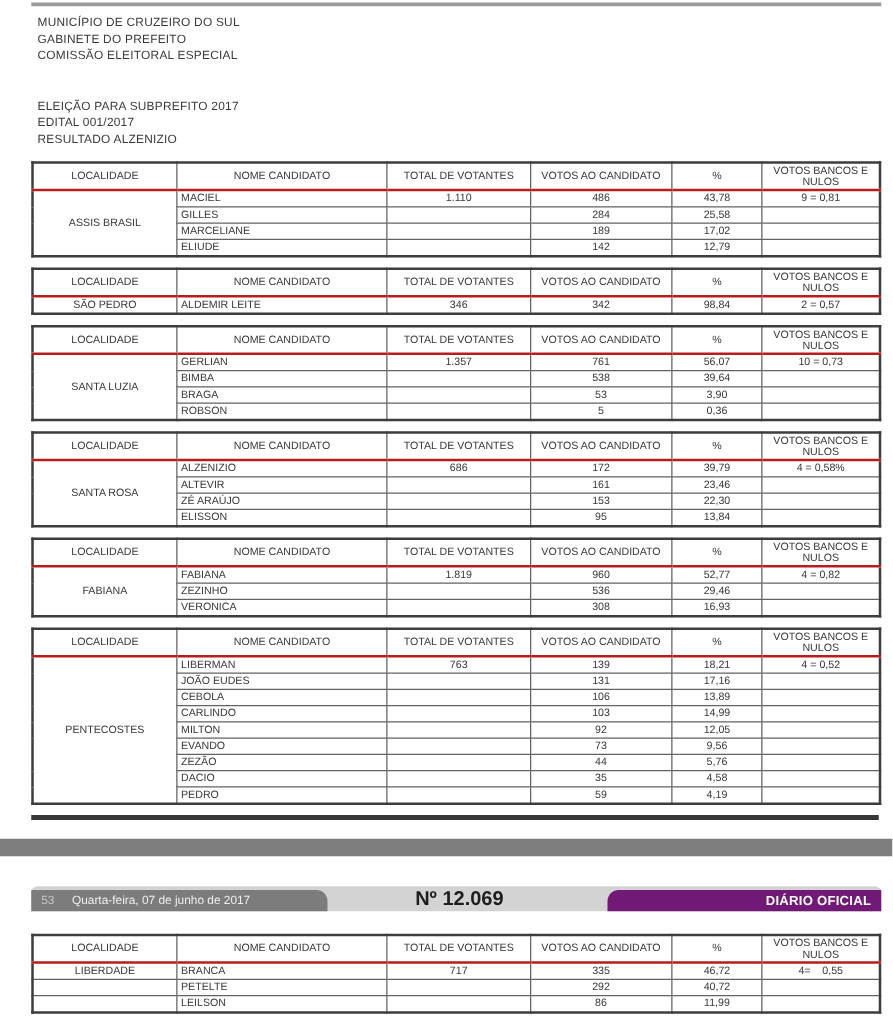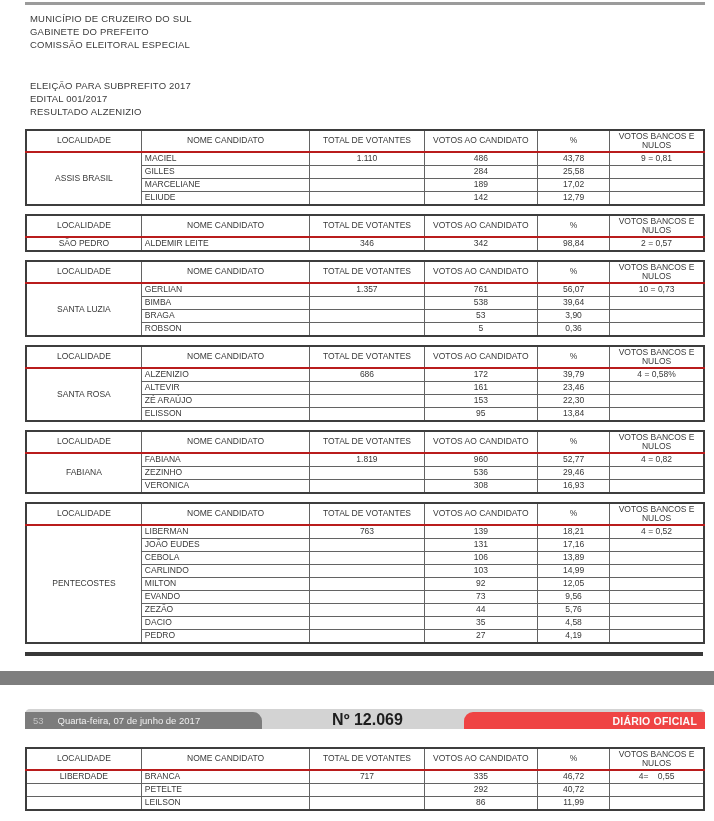--- a/index.html
+++ b/index.html
@@ -35,21 +35,21 @@
     position:absolute;left:0;bottom:0;height:17px;width:237px;background:#7c7c7c;
     border-radius:0 9px 0 0;display:flex;align-items:center;
     padding-left:8px;box-sizing:border-box;font-size:9.5px;color:#efefef;
   }
   .mh-page{color:#c3c3c3;margin-right:14px;}
   .mh-center{
     position:absolute;left:237px;width:211px;top:0;height:20px;line-height:21px;
     text-align:center;font-weight:bold;font-size:16px;color:#1d1d1d;
   }
   .mh-right{
-    position:absolute;right:0;bottom:0;height:17px;width:241px;background:#ef4444;
+    position:absolute;right:0;bottom:0;height:17px;width:219px;background:#701a75;
     border-radius:9px 0 0 0;color:#fafafa;font-weight:bold;font-size:10.5px;
     text-align:right;line-height:18px;padding-right:8px;box-sizing:border-box;
     letter-spacing:.2px;
   }
   .second-tables{margin:18px 0 0 25px;}
   .footer-block{margin:4px 0 0 30px;font-size:9.5px;line-height:13px;letter-spacing:.2px;}
 </style>
 </head>
 <body>
 
@@ -367,21 +367,21 @@
         <tr>
           <td class="name">DACIO</td>
           <td></td>
           <td>35</td>
           <td>4,58</td>
           <td class="nulos"></td>
         </tr>
         <tr>
           <td class="name">PEDRO</td>
           <td></td>
-          <td>27</td>
+          <td>59</td>
           <td>4,19</td>
           <td class="nulos"></td>
         </tr>
       </tbody>
     </table>
   </div>
 
 <div class="thick-rule"></div>
 
 <div class="page-band"></div>

